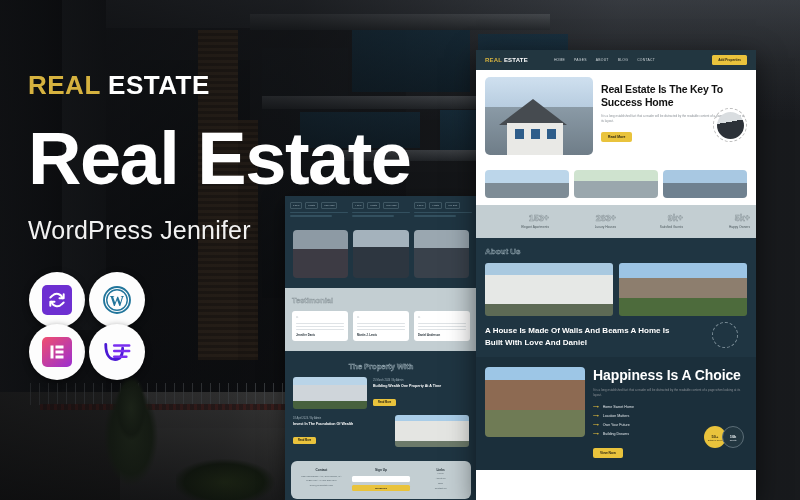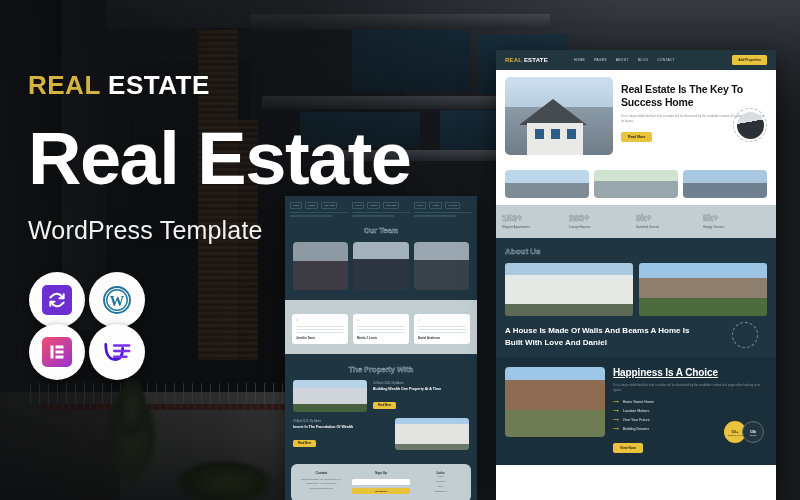--- a/index.html
+++ b/index.html
@@ -87,21 +87,21 @@
   .badge.b-tr { left:60px; top:0; }
   .badge.b-bl { left:0;    top:52px; }
   .badge.b-br { left:60px; top:52px; }
   .tile { width:30px; height:30px; border-radius:5px; display:flex;
           align-items:center; justify-content:center; color:#fff; }
   .tile.sync { background:#6d2fd1; }
   .tile.elem { background:linear-gradient(140deg,#f04e6e,#9b2fd1); }
 
   
   #mock {
-    position:absolute; left:496px; top:50px; width:280px; height:450px;
+    position:absolute; left:476px; top:50px; width:280px; height:450px;
     background:#fff; overflow:hidden; z-index:8;
     box-shadow:0 8px 26px rgba(0,0,0,.55);
   }
   .m-nav { height:20px; background:#223640; display:flex; align-items:center;
            padding:0 9px; gap:0; }
   .m-logo { font-size:6px; font-weight:700; letter-spacing:.2px; }
   .m-logo .k { color:#d6b23f; } .m-logo .w { color:#fff; }
   .m-menu { display:flex; gap:9px; margin-left:26px; }
   .m-menu span { font-size:3.4px; color:#cfd6da; letter-spacing:.25px; }
   .m-cta { margin-left:auto; background:#e9c33c; color:#2a2412;
@@ -129,42 +129,42 @@
 
   
   .m-thumbs { display:flex; gap:5px; padding:0 9px 7px 9px; background:#fff; }
   .m-thumbs div { flex:1; height:28px; border-radius:4px; }
   .t1 { background:linear-gradient(180deg,#bcd6ea 0 45%,#7e8c96 45% 100%); }
   .t2 { background:linear-gradient(180deg,#cfe3cf 0 40%,#9aa7ad 40% 100%); }
   .t3 { background:linear-gradient(180deg,#a8c8e2 0 48%,#6f8190 48% 100%); }
 
   
   .m-stats { background:#c3ced2; display:flex; padding:8px 6px 9px 6px; }
-  .m-stat { flex:1; text-align:left; }
+  .m-stat { flex:1; text-align:right; }
   .m-statn { font-size:9px; font-weight:700; color:transparent;
              -webkit-text-stroke:.55px #8d989d; }
   .m-statl { font-size:3.2px; color:#4c585d; margin-top:2px; }
 
   
   .m-about { background:#1f3542; padding:9px; }
   .m-sec { font-size:8px; font-weight:700; color:transparent; -webkit-text-stroke:.5px #8ea2ac; }
   .m-ab-imgs { display:flex; gap:6px; margin-top:7px; }
   .m-ab-imgs div { flex:1; height:53px; border-radius:3px; }
   .ai1 { background:linear-gradient(180deg,#a9c9e0 0 22%,#e6e8e6 22% 78%,#5d6a55 78% 100%); }
   .ai2 { background:linear-gradient(180deg,#9cc4e4 0 28%,#8d7e6e 28% 66%,#4d6b3c 66% 100%); }
   .m-ab-h { margin-top:9px; color:#fff; font-size:8px; font-weight:700; line-height:1.45; width:76%; }
   .m-ab-av { position:absolute; right:18px; width:26px; height:26px; border-radius:50%;
              border:1.2px dashed #7e909a; margin-top:-26px; }
 
   
   .m-happy { background:#1b2f3b; padding:10px 9px 12px 9px; display:flex; gap:8px; position:relative; }
   .m-happyimg { width:100px; height:70px; border-radius:4px;
      background:linear-gradient(180deg,#9dc6e6 0 18%,#8d6a52 18% 62%,#6f7b55 62% 100%); }
   .m-happy-r { flex:1; }
-  .m-h2 { color:#fff; font-size:10px; font-weight:700; letter-spacing:-.1px;text-decoration:underline; }
+  .m-h2 { color:#fff; font-size:14px; font-weight:700; letter-spacing:-.1px; }
   .m-list { margin-top:6px; }
   .m-li { display:flex; align-items:center; gap:4px; margin-bottom:4px; }
   .m-li b { color:#e9c33c; font-size:4px; }
   .m-li span { color:#dfe5e9; font-size:3.6px; }
   .m-coins { position:absolute; right:12px; bottom:22px; }
   .coin { position:absolute; width:22px; height:22px; border-radius:50%;
           display:flex; flex-direction:column; align-items:center; justify-content:center; }
   .coin.y { background:#e9c33c; right:18px; bottom:0; }
   .coin.d { background:#223640; border:1px solid #5b6d77; right:0; bottom:0; }
   .coin .n { font-size:4px; font-weight:700; }
@@ -253,21 +253,21 @@
   <div class="bgPane bush"></div>
   <div class="bgPane vignette"></div>
 </div>
 
 <div id="promo">
   <div class="logoLine">
     <span class="k">REAL</span>
     <span class="w">ESTATE</span>
   </div>
   <div class="bigTitle">Real Estate</div>
-  <div class="subTitle">WordPress Template</div>
+  <div class="subTitle">WordPress Jennifer</div>
 </div>
 
 <div id="badges">
   <div class="badge b-tl">
     <div class="tile sync">
       <svg width="20" height="20" viewBox="0 0 24 24" fill="none" stroke="#fff" stroke-width="2.4" stroke-linecap="round" stroke-linejoin="round" aria-hidden="true">
         <polyline points="20 5 20 10 15 10"></polyline>
         <path d="M18.5 10a7 7 0 0 0-11.9-3.3L4 9"></path>
         <polyline points="4 19 4 14 9 14"></polyline>
         <path d="M5.5 14a7 7 0 0 0 11.9 3.3L20 15"></path>
@@ -326,34 +326,34 @@
       <div class="p-meta">
         <i>2 Bed</i>
         <i>1 Bath</i>
         <i>900 Sqft</i>
       </div>
       <div class="p-line"></div>
       <div class="p-line s"></div>
     </div>
   </div>
 
-  <div class="m2-sec">Our Team</div>
   <div class="team">
     <div class="tm1">
       <div class="tname">Emma Robinson</div>
     </div>
     <div class="tm2">
       <div class="tname">Thomas Miller</div>
     </div>
     <div class="tm3">
       <div class="tname">Olivia Brooks</div>
     </div>
   </div>
 
   <div class="testi">
+    <div class="t-sec">Testimonial</div>
     <div class="t-cards">
       <div class="t-card">
         <div class="t-q">“</div>
         <div class="t-l"></div>
         <div class="t-l"></div>
         <div class="t-l"></div>
         <div class="t-n">Jennifer Davis</div>
       </div>
       <div class="t-card">
         <div class="t-q">“</div>

